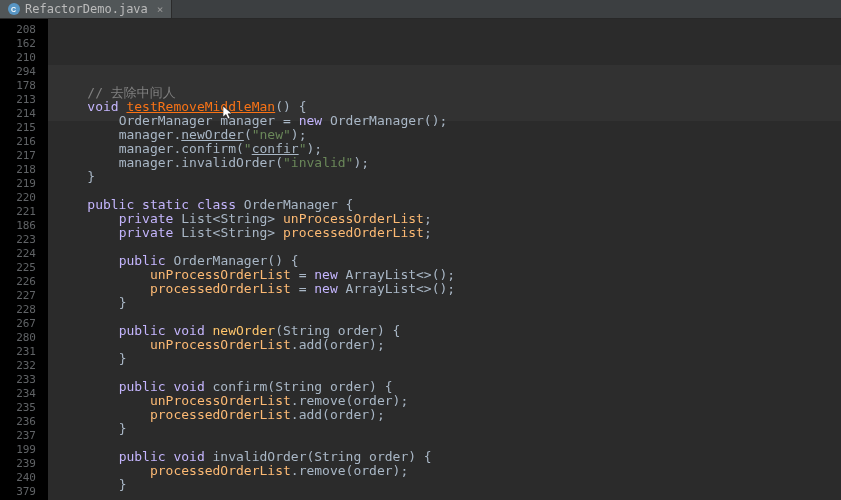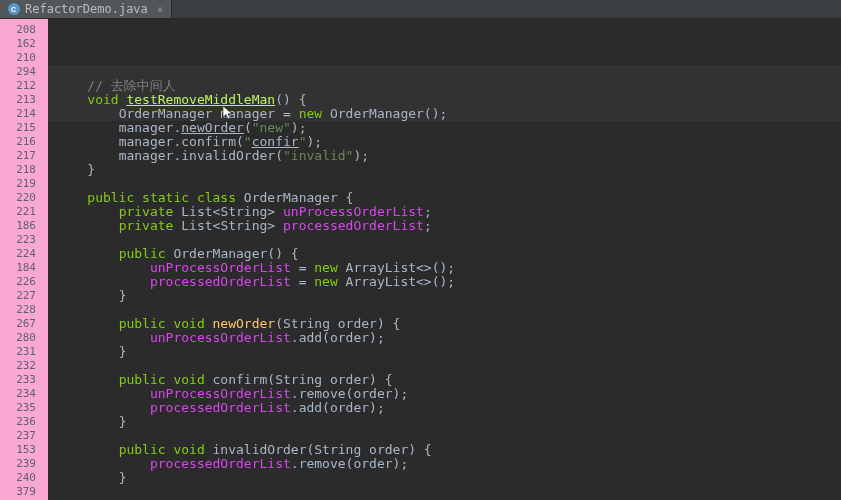--- a/index.html
+++ b/index.html
@@ -46,34 +46,34 @@
     margin-left: 4px;
     cursor: pointer;
   }
   .editor {
     display: flex;
     height: calc(500px - 18px);
     background: #2b2b2b;
   }
   .gutter {
     width: 48px;
-    background: #f9a8d4;
+    background: #000000;
     color: #606366;
     text-align: right;
     padding-right: 12px;
     box-sizing: border-box;
     user-select: none;
     line-height: 14px;
     font-size: 11px;
     padding-top: 4px;
   }
   .gutter div { height: 14px; }
   .code {
     flex: 1;
-    padding-top: 4px;
+    padding-top: 11px;
     padding-left: 8px;
     line-height: 14px;
     white-space: pre;
     position: relative;
   }
   .code-line {
     height: 14px;
     white-space: pre;
   }
   .hl-line {
@@ -93,27 +93,27 @@
     position: absolute;
     left: 128px;
     top: 73px;
     width: 10px;
     height: 14px;
     z-index: 2;
     pointer-events: none;
   }
   .cursor svg { width: 10px; height: 14px; }
   
-  .kw   { color: #84cc16; text-align: center; }
+  .kw   { color: #c4b5fd; text-align: center; }
   .str  { color: #6a8759; }
   .cmt  { color: #808080; }
   .typ  { color: #a9b7c6; }
-  .fld  { color: #d946ef; text-align: center; }
+  .fld  { color: #fdba74; text-align: center; }
   .mth  { color: #ffc66d; }
-  .unused { color: #bef264; text-decoration: underline; }
+  .unused { color: #f97316; text-decoration: underline; }
   .unused2 { color: #a9b7c6; text-decoration: underline; }
 </style>
 </head>
 <body>
 
 <div class="tab-bar">
   <div class="tab">
     <span class="tab-icon">
       <svg viewBox="0 0 8 8">
           <text x="1" y="7" font-size="7" fill="#fff" font-family="sans-serif" font-weight="bold">C</text>
@@ -123,47 +123,47 @@
     <span class="tab-close">×</span>
   </div>
 </div>
 
 <div class="editor">
   <div class="gutter" id="gutter">
       <div>208</div>
       <div>162</div>
       <div>210</div>
       <div>294</div>
-      <div>212</div>
+      <div>178</div>
       <div>213</div>
       <div>214</div>
       <div>215</div>
       <div>216</div>
       <div>217</div>
       <div>218</div>
       <div>219</div>
       <div>220</div>
       <div>221</div>
       <div>186</div>
       <div>223</div>
       <div>224</div>
-      <div>184</div>
+      <div>225</div>
       <div>226</div>
       <div>227</div>
       <div>228</div>
       <div>267</div>
       <div>280</div>
       <div>231</div>
       <div>232</div>
       <div>233</div>
       <div>234</div>
       <div>235</div>
       <div>236</div>
       <div>237</div>
-      <div>153</div>
+      <div>199</div>
       <div>239</div>
       <div>240</div>
       <div>379</div>
       <div>242</div>
     </div>
   <div class="code">
     <div class="hl-line"></div>
     <div class="code-inner" id="code"><div class="code-line"></div><div class="code-line">    <span class="cmt">// 去除中间人</span></div><div class="code-line">    <span class="kw">void</span><span> </span><span class="unused">testRemoveMiddleMan</span><span>() {</span></div><div class="code-line">        <span class="typ">OrderManager manager = </span><span class="kw">new</span><span> OrderManager();</span></div><div class="code-line">        <span class="typ">manager.</span><span class="unused2">newOrder</span><span>(</span><span class="str">"new"</span><span>);</span></div><div class="code-line">        <span class="typ">manager.confirm(</span><span class="str">"</span><span class="unused2">confir</span><span class="str">"</span><span>);</span></div><div class="code-line">        <span class="typ">manager.invalidOrder(</span><span class="str">"invalid"</span><span>);</span></div><div class="code-line">    <span>}</span></div><div class="code-line"></div><div class="code-line">    <span class="kw">public static class</span><span> OrderManager {</span></div><div class="code-line">        <span class="kw">private</span><span> List&lt;String&gt; </span><span class="fld">unProcessOrderList</span><span>;</span></div><div class="code-line">        <span class="kw">private</span><span> List&lt;String&gt; </span><span class="fld">processedOrderList</span><span>;</span></div><div class="code-line"></div><div class="code-line">        <span class="kw">public</span><span> OrderManager() {</span></div><div class="code-line">            <span class="fld">unProcessOrderList</span><span> = </span><span class="kw">new</span><span> ArrayList&lt;&gt;();</span></div><div class="code-line">            <span class="fld">processedOrderList</span><span> = </span><span class="kw">new</span><span> ArrayList&lt;&gt;();</span></div><div class="code-line">        <span>}</span></div><div class="code-line"></div><div class="code-line">        <span class="kw">public void</span><span> </span><span class="mth">newOrder</span><span>(String order) {</span></div><div class="code-line">            <span class="fld">unProcessOrderList</span><span>.add(order);</span></div><div class="code-line">        <span>}</span></div><div class="code-line"></div><div class="code-line">        <span class="kw">public void</span><span> confirm(String order) {</span></div><div class="code-line">            <span class="fld">unProcessOrderList</span><span>.remove(order);</span></div><div class="code-line">            <span class="fld">processedOrderList</span><span>.add(order);</span></div><div class="code-line">        <span>}</span></div><div class="code-line"></div><div class="code-line">        <span class="kw">public void</span><span> invalidOrder(String order) {</span></div><div class="code-line">            <span class="fld">processedOrderList</span><span>.remove(order);</span></div><div class="code-line">        <span>}</span></div><div class="code-line"></div><div class="code-line">        <span class="kw">public void</span><span> </span><span class="unused">display</span><span>() {</span></div></div>
     <div class="cursor">
       <svg viewBox="0 0 10 14">

